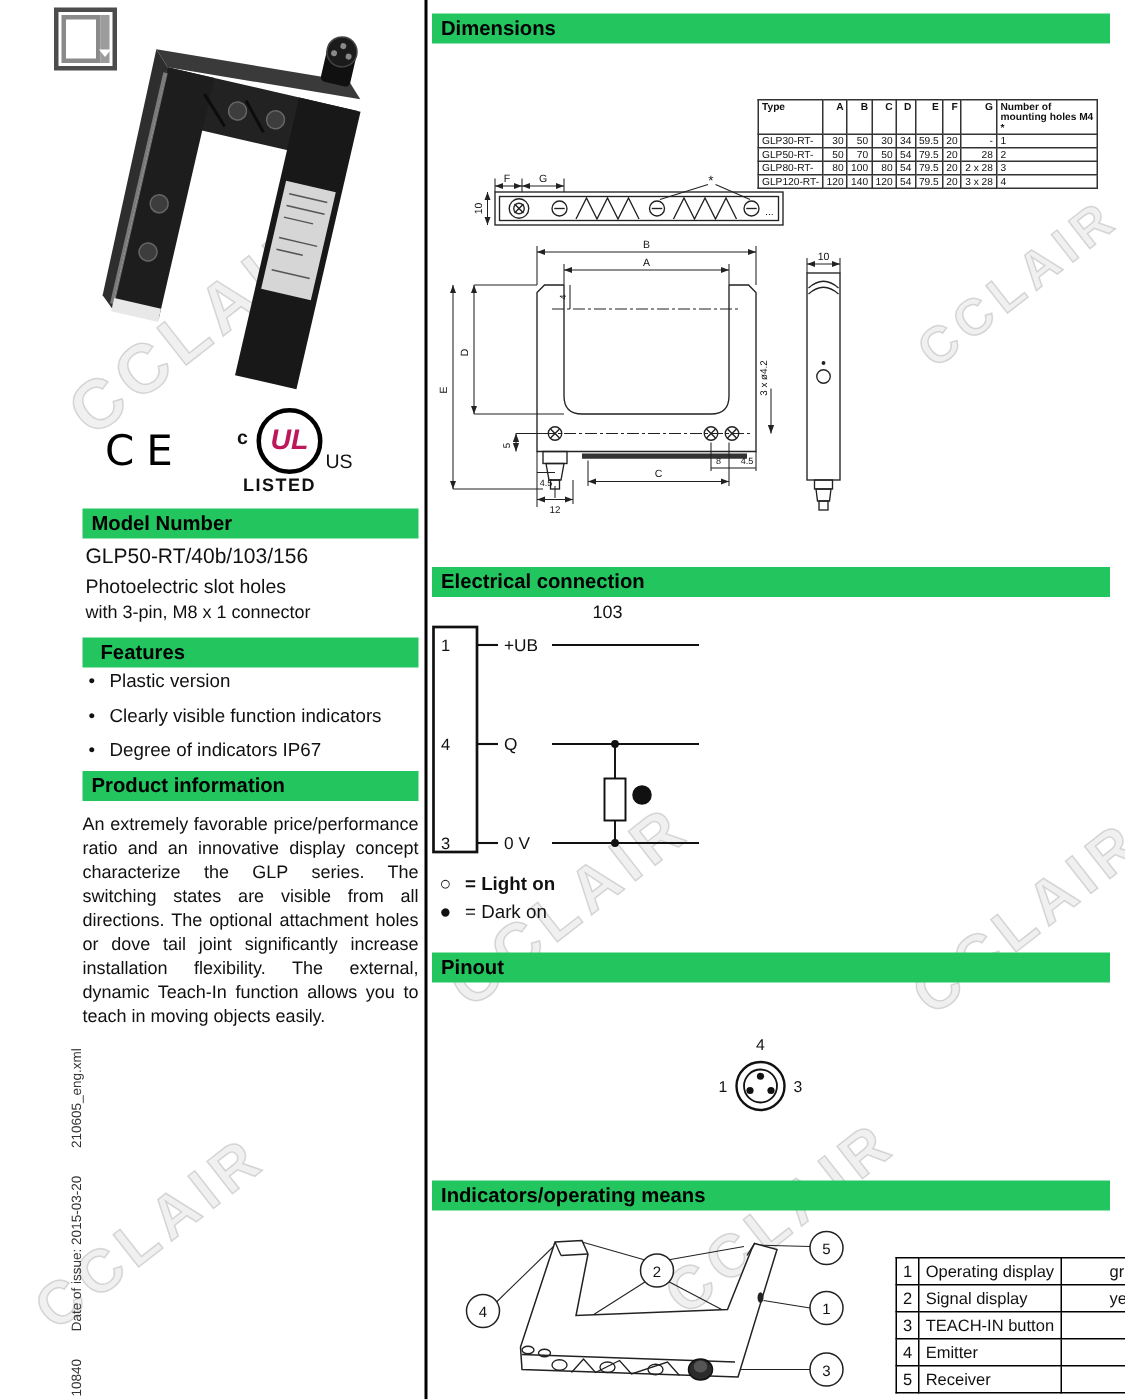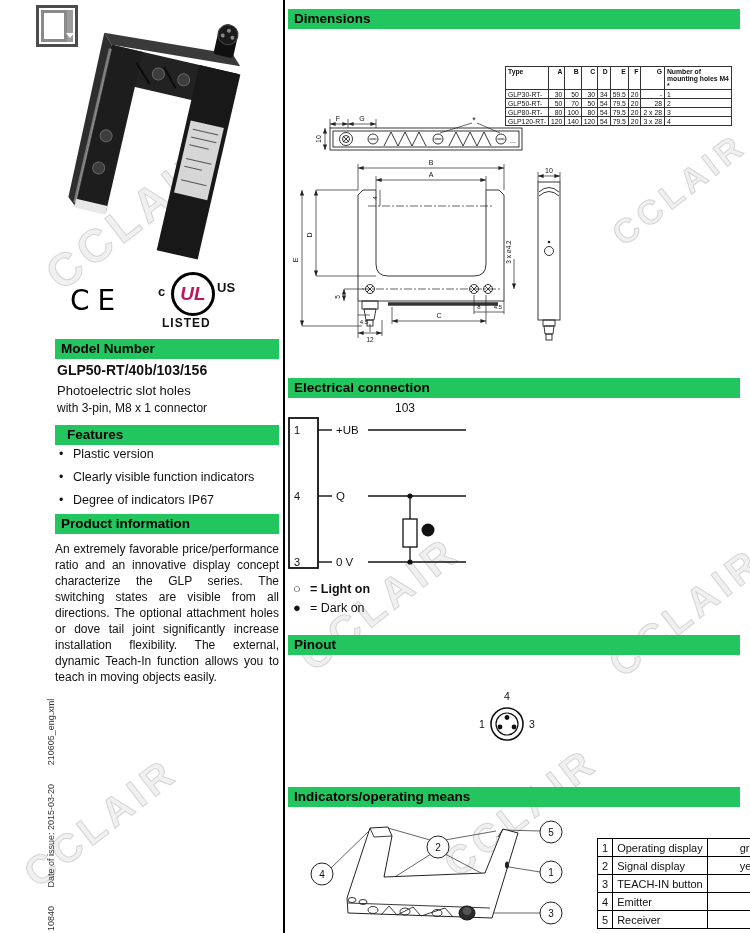--- a/index.html
+++ b/index.html
@@ -21,23 +21,23 @@
   .picto .strip{position:absolute;right:2px;top:2px;bottom:2px;width:7px;background:#9c9c9c;}
   .picto .arr{position:absolute;right:1px;bottom:6px;width:0;height:0;
               border-left:4px solid transparent;border-right:4px solid transparent;border-top:5px solid #fff;}
   .ce{position:absolute;left:70px;top:284px;font-size:28px;letter-spacing:8px;color:#000;
       font-family:"DejaVu Sans",sans-serif;}
   .ul-logo{position:absolute;left:148px;top:272px;width:90px;height:58px;font-family:"Liberation Sans",sans-serif;}
   .ul-circle{position:absolute;left:23px;top:0;width:38px;height:38px;border:3px solid #000;border-radius:50%;
              text-align:center;}
   .ul-circle .ul-txt{font-weight:bold;font-style:italic;font-size:19px;line-height:38px;color:#be185d;margin-top:44px;}
   .ul-c{position:absolute;left:10px;top:12px;font-weight:bold;font-size:13px;}
-  .ul-us{position:absolute;left:69px;top:8px;font-weight:bold;font-size:13px;}
+  .ul-us{position:absolute;left:69px;top:28px;font-weight:normal;font-size:13px;}
   .ul-listed{position:absolute;left:14px;top:44px;font-weight:bold;font-size:12px;letter-spacing:1px;}
-  .model-no{position:absolute;left:57px;top:362px;font-weight:bold;font-size:14px;}
+  .model-no{position:absolute;left:57px;top:362px;font-weight:normal;font-size:14px;}
   .model-d1{position:absolute;left:57px;top:383px;font-size:13px;}
   .model-d2{position:absolute;left:57px;top:401px;font-size:12px;}
   .features{position:absolute;left:57px;top:447px;width:220px;font-size:12.5px;}
   .features .feat{position:relative;padding-left:16px;margin-bottom:9px;}
   .features .feat::before{content:"•";position:absolute;left:2px;}
   .prodinfo{position:absolute;left:55px;top:541px;width:224px;font-size:12px;
             line-height:16px;text-align:justify;}
   
   table{border-collapse:collapse;}
   .dims-table{position:absolute;left:505px;top:66px;font-size:6.8px;}

